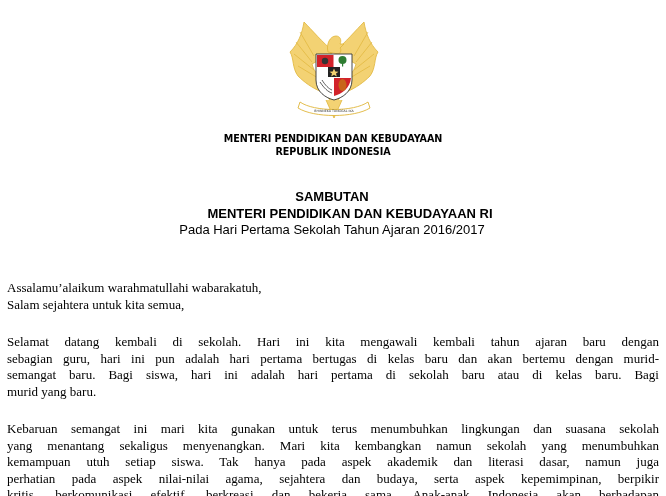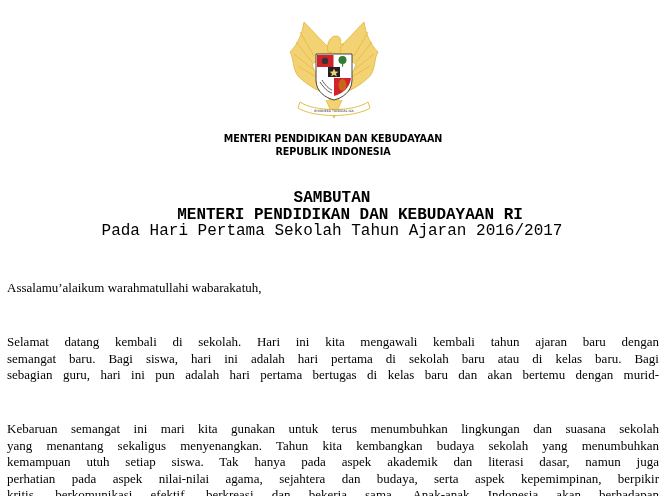--- a/index.html
+++ b/index.html
@@ -4,21 +4,21 @@
   <style>
     html, body { margin: 0; padding: 0; background: #ffffff; }
     body { width: 666px; height: 496px; overflow: hidden; position: relative; color: #000; }
     .page { position: absolute; left: 0; top: 16px; width: 666px; height: 496px; }
     .emblem { position: absolute; left: 284px; top: 6px; width: 100px; height: 104px; }
     .ministry { position: absolute; left: 0; width: 666px; text-align: center;
       font-family: "DejaVu Sans", sans-serif; font-weight: bold; font-size: 9.6px; letter-spacing: -0.1px; }
     .ministry.l1 { top: 117px; }
     .ministry.l2 { top: 130px; }
     .title { position: absolute; left: 0; width: 664px; text-align: center;
-      font-family: Liberation Mono, monospace; font-size: 16px; }
+      font-family: Liberation Sans, sans-serif; font-size: 13px; }
     .title.t1 { top: 173px; font-weight: bold; }
     .title.t2 { top: 190px; font-weight: bold; margin-left: 18px; }
     .title.t3 { top: 206px; text-align: center; }
     .body-text { position: absolute; left: 7px; width: 652px;
       font-family: "Liberation Serif", serif; font-size: 13px; line-height: 16.5px; }
     .line { display: block; white-space: nowrap; height: 16.5px; }
     .just { text-align: justify; text-align-last: justify; white-space: normal; overflow: hidden; }
     .greet { top: 264px; }
     .p1 { top: 318px; }
     .p2 { top: 405px; }
@@ -69,29 +69,31 @@
 
   <div class="ministry l1">MENTERI PENDIDIKAN DAN KEBUDAYAAN</div>
   <div class="ministry l2">REPUBLIK INDONESIA</div>
 
   <div class="title t1">SAMBUTAN</div>
   <div class="title t2">MENTERI PENDIDIKAN DAN KEBUDAYAAN RI</div>
   <div class="title t3">Pada Hari Pertama Sekolah Tahun Ajaran 2016/2017</div>
 
   <div class="body-text greet">
     <span class="line">Assalamu’alaikum warahmatullahi wabarakatuh,</span>
+    <span class="line">Salam sejahtera untuk kita semua,</span>
   </div>
 
   <div class="body-text p1">
     <span class="line just">Selamat datang kembali di sekolah. Hari ini kita mengawali kembali tahun ajaran baru dengan</span>
+    <span class="line just">sebagian guru, hari ini pun adalah hari pertama bertugas di kelas baru dan akan bertemu dengan murid-</span>
     <span class="line just">semangat baru. Bagi siswa, hari ini adalah hari pertama di sekolah baru atau di kelas baru. Bagi</span>
-    <span class="line just">sebagian guru, hari ini pun adalah hari pertama bertugas di kelas baru dan akan bertemu dengan murid-</span>
+    <span class="line">murid yang baru.</span>
   </div>
 
   <div class="body-text p2">
     <span class="line just">Kebaruan semangat ini mari kita gunakan untuk terus menumbuhkan lingkungan dan suasana sekolah</span>
-    <span class="line just">yang menantang sekaligus menyenangkan. Tahun kita kembangkan budaya sekolah yang menumbuhkan</span>
+    <span class="line just">yang menantang sekaligus menyenangkan. Mari kita kembangkan namun sekolah yang menumbuhkan</span>
     <span class="line just">kemampuan utuh setiap siswa. Tak hanya pada aspek akademik dan literasi dasar, namun juga</span>
     <span class="line just">perhatian pada aspek nilai-nilai agama, sejahtera dan budaya, serta aspek kepemimpinan, berpikir</span>
     <span class="line just">kritis, berkomunikasi efektif, berkreasi dan bekerja sama. Anak-anak Indonesia akan berhadapan</span>
   </div>
 
 </div>
 
 </body></html>

